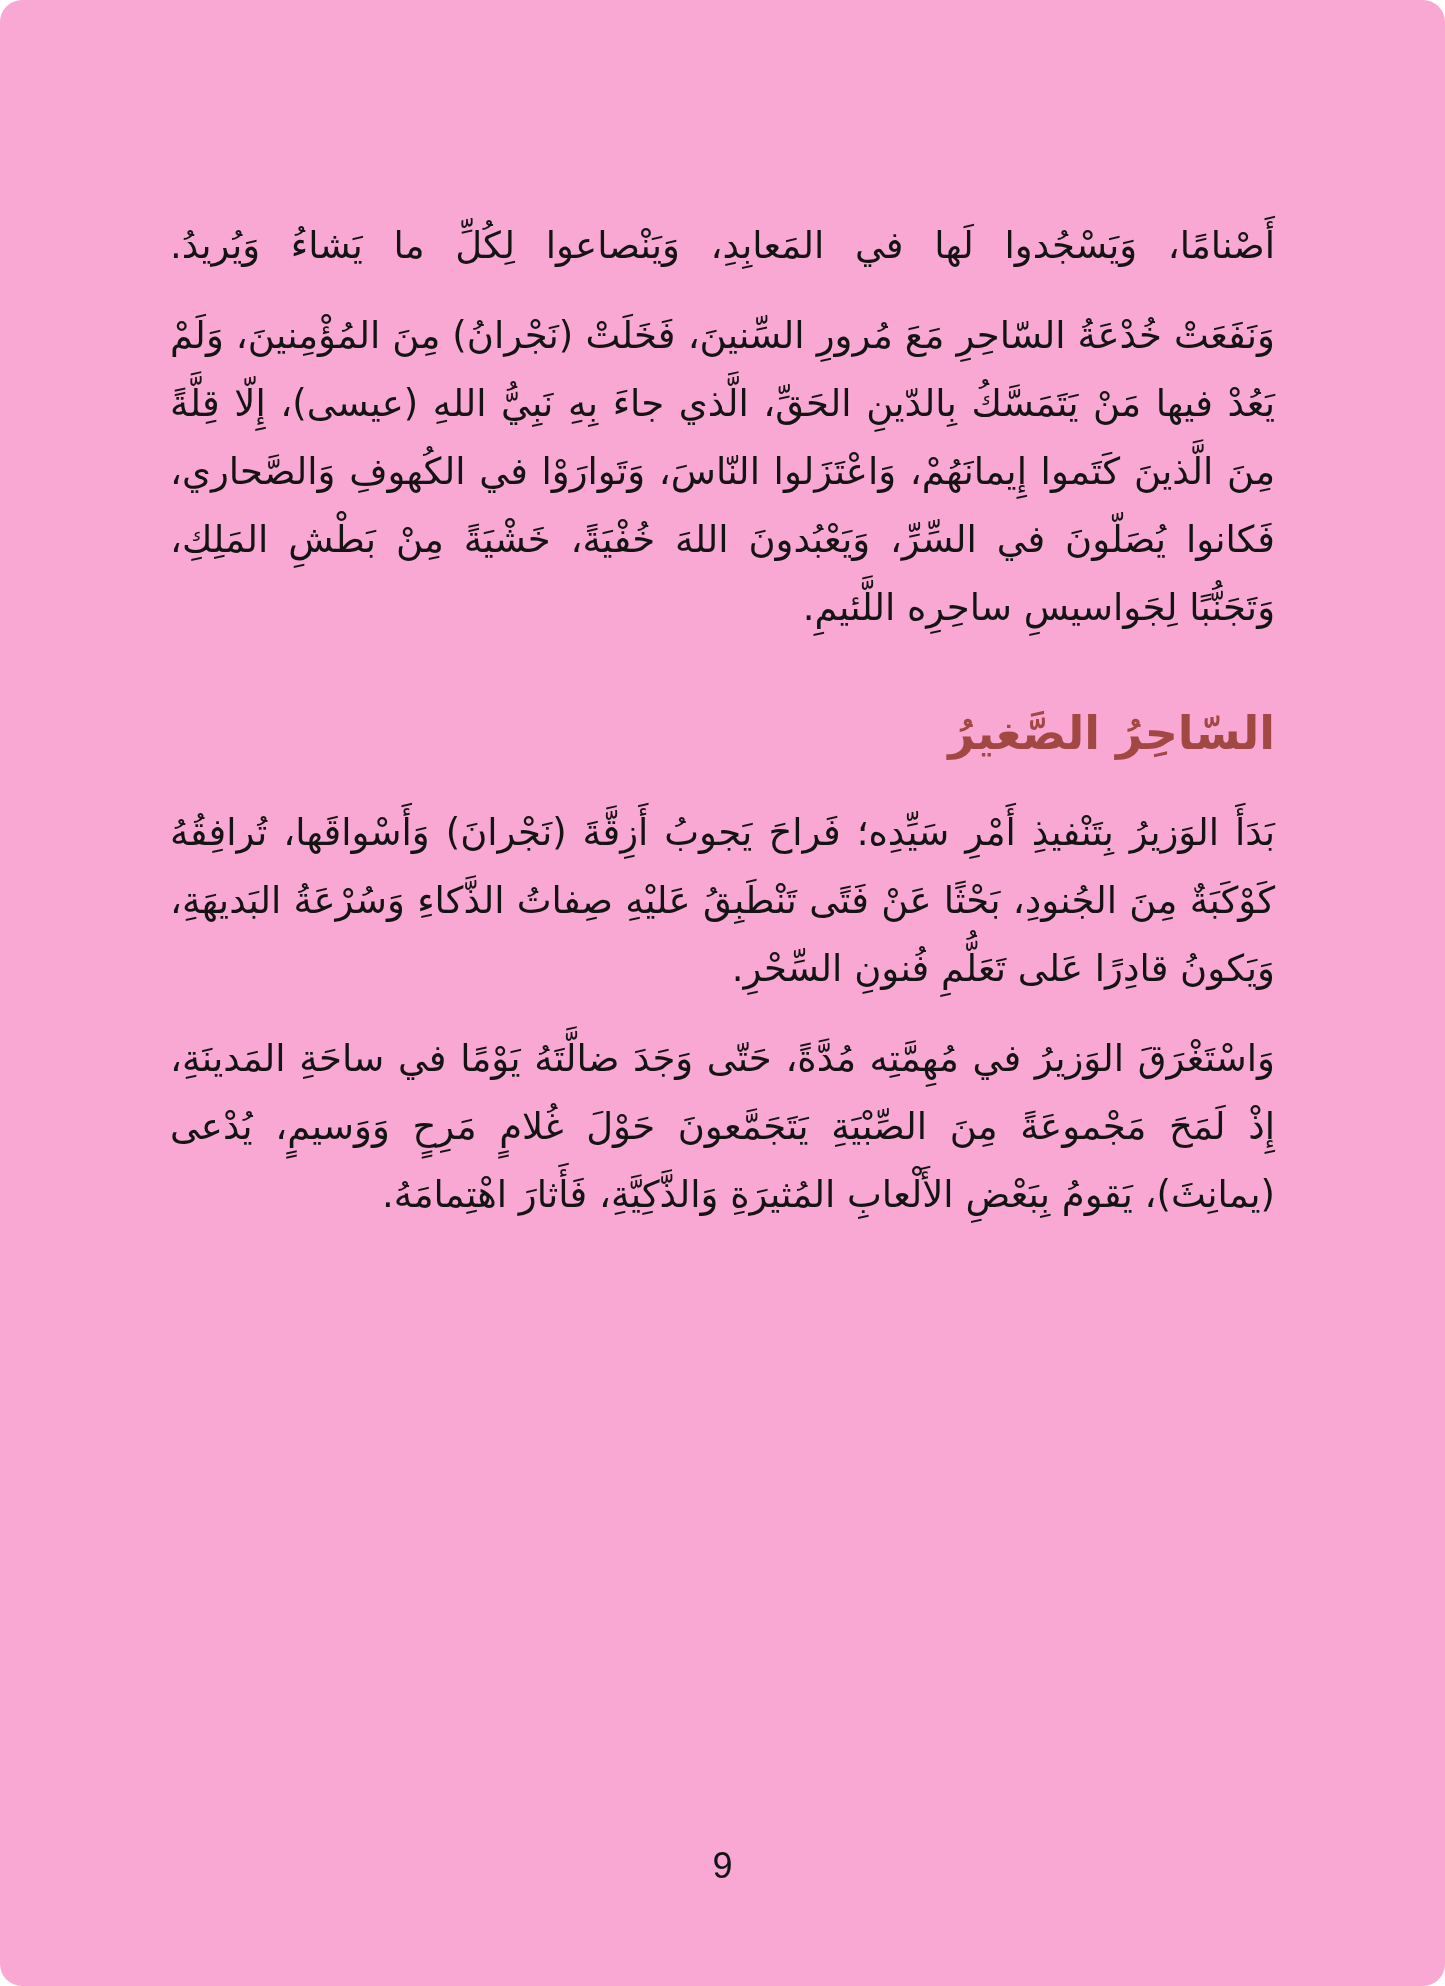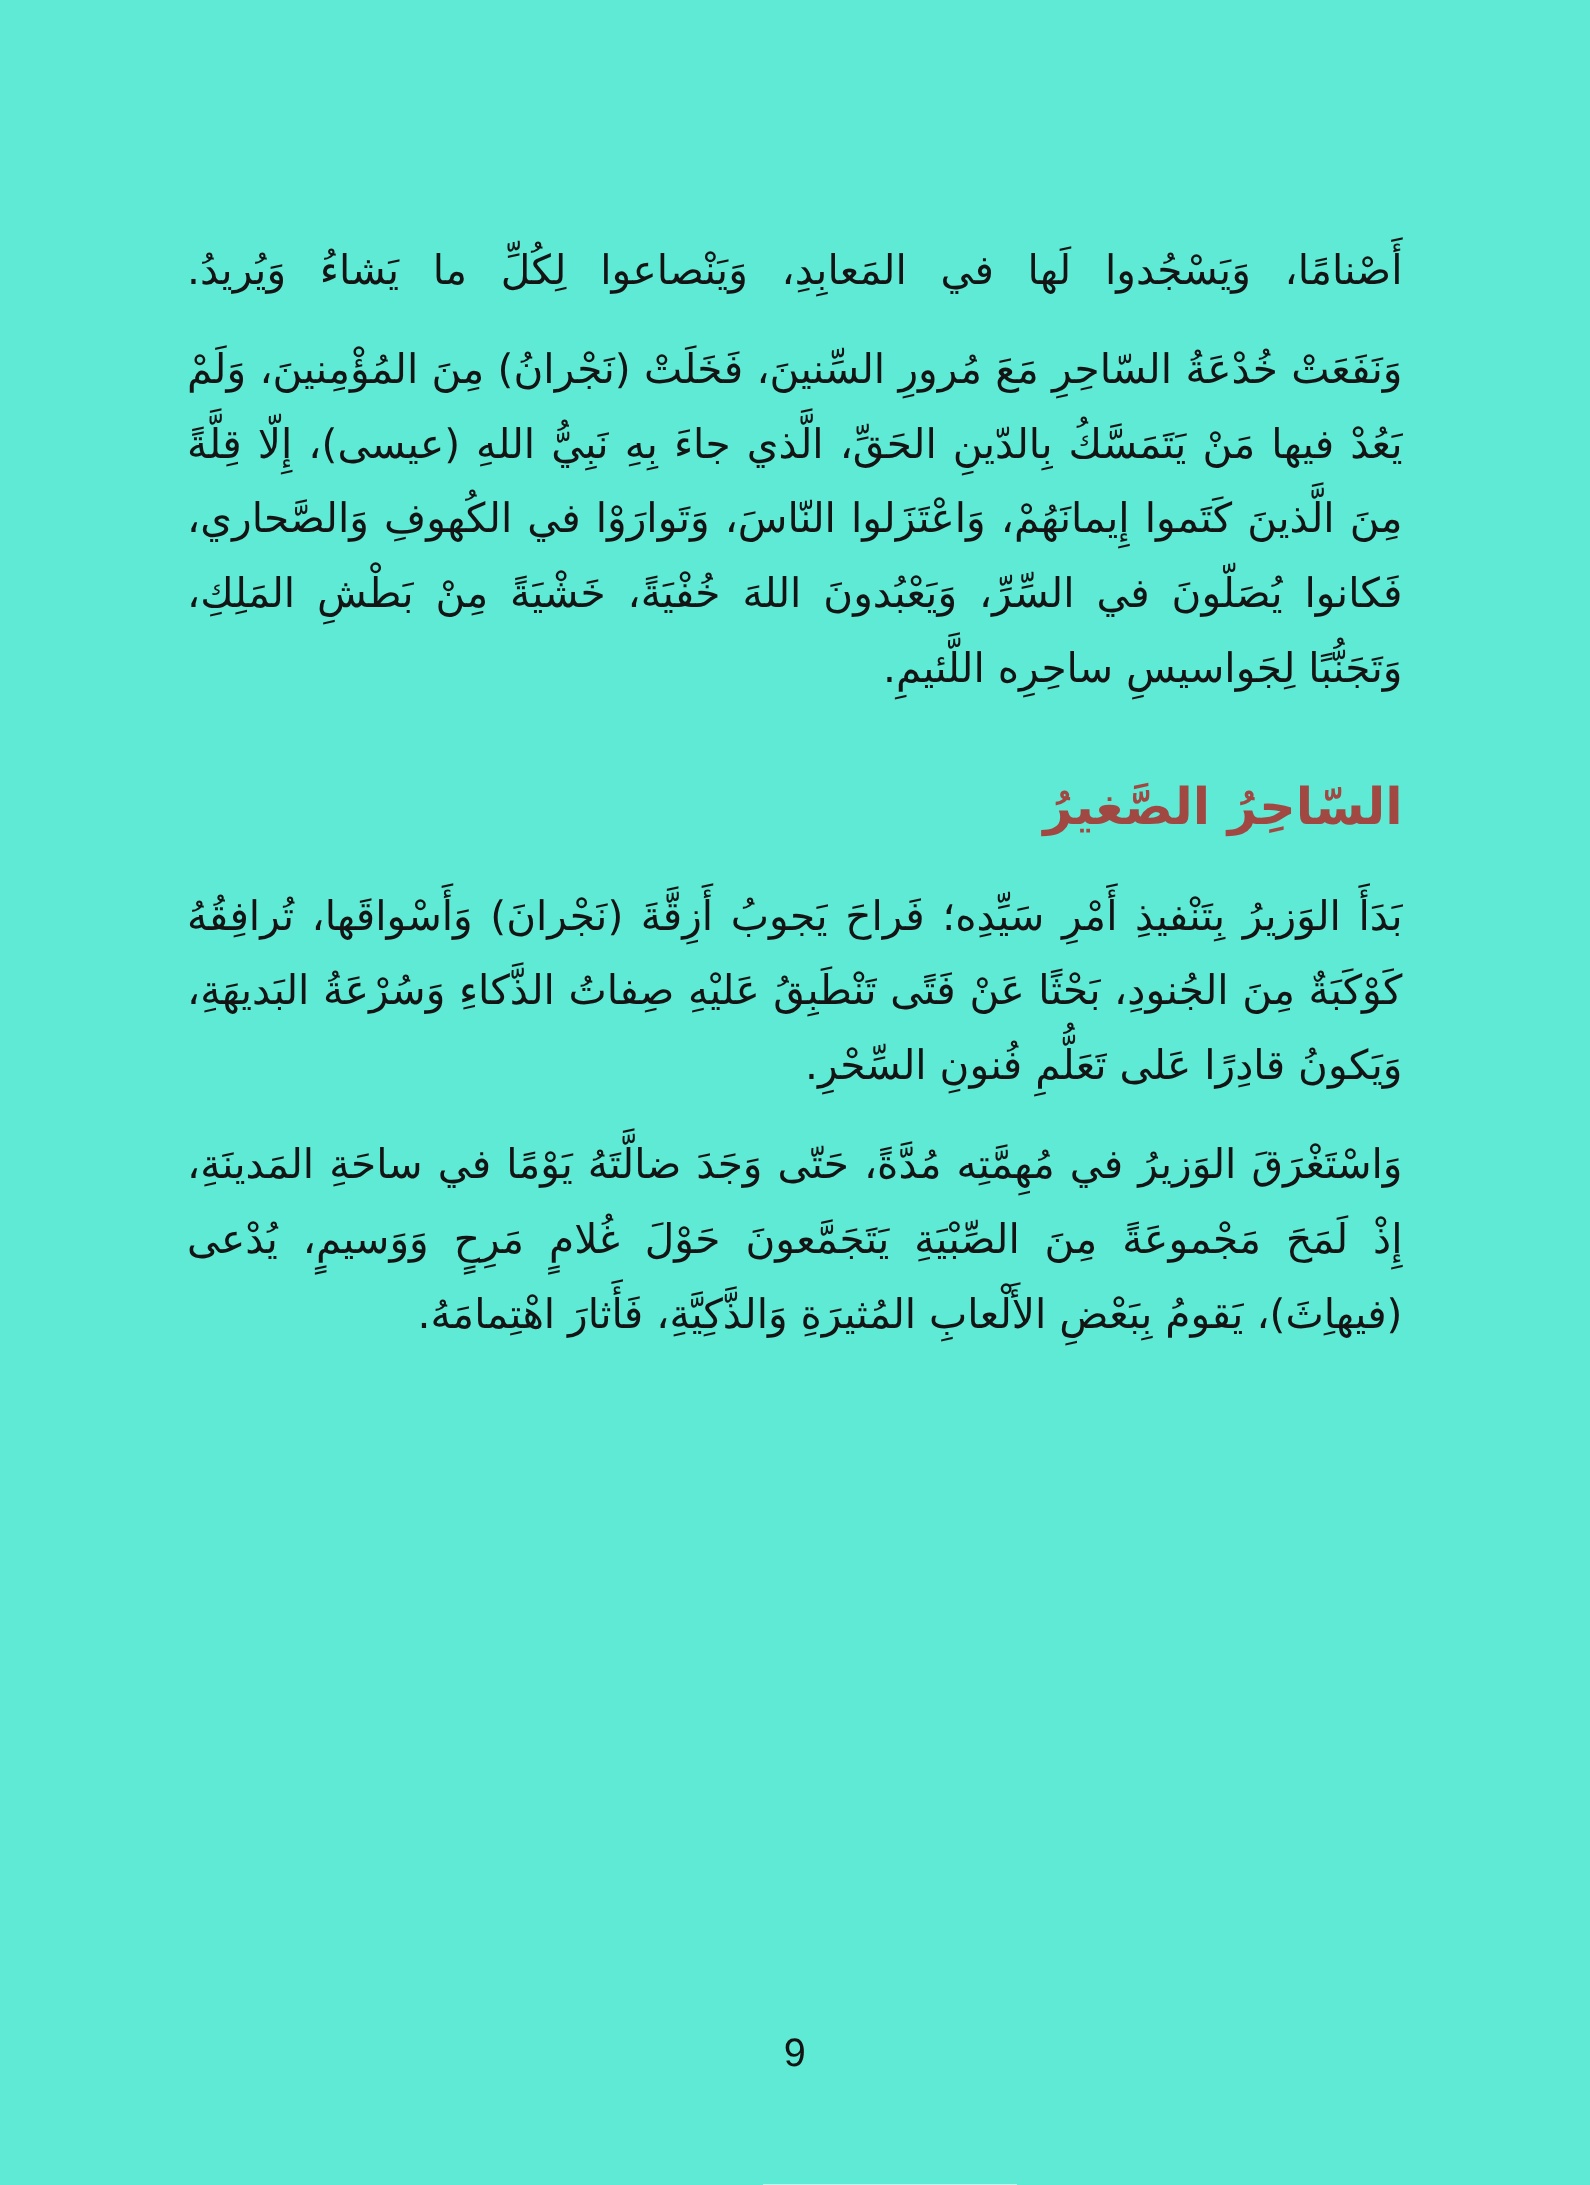--- a/index.html
+++ b/index.html
@@ -4,24 +4,25 @@
 <style>
   html, body {
     margin: 0;
     padding: 0;
     background: #ffffff;
   }
   .page {
     position: relative;
     width: 1445px;
     height: 1986px;
-    background: #5eead4;
+    background: #f9a8d4;
     overflow: hidden;
     direction: rtl;
     font-family: "DejaVu Sans", sans-serif;
+    border-radius: 22px;
   }
   .text-block {
     position: absolute;
     top: 0;
     right: 170px;
     left: 170px;
     padding-top: 212px;
   }
   .body-para {
     margin: 0 0 22px 0;
@@ -56,16 +57,16 @@
 </style>
 </head>
 <body>
 
 <div class="page">
   <main class="text-block">
     <p class="body-para full-justify">أَصْنامًا، وَيَسْجُدوا لَها في المَعابِدِ، وَيَنْصاعوا لِكُلِّ ما يَشاءُ وَيُريدُ.</p>
     <p class="body-para">وَنَفَعَتْ خُدْعَةُ السّاحِرِ مَعَ مُرورِ السِّنينَ، فَخَلَتْ (نَجْرانُ) مِنَ المُؤْمِنينَ، وَلَمْ يَعُدْ فيها مَنْ يَتَمَسَّكُ بِالدّينِ الحَقِّ، الَّذي جاءَ بِهِ نَبِيُّ اللهِ (عيسى)،  إِلّا قِلَّةً مِنَ الَّذينَ كَتَموا إِيمانَهُمْ، وَاعْتَزَلوا النّاسَ، وَتَوارَوْا في الكُهوفِ وَالصَّحاري، فَكانوا يُصَلّونَ في السِّرِّ، وَيَعْبُدونَ اللهَ خُفْيَةً، خَشْيَةً مِنْ بَطْشِ المَلِكِ، وَتَجَنُّبًا لِجَواسيسِ ساحِرِه اللَّئيمِ.</p>
     <h2 class="section-heading">السّاحِرُ الصَّغيرُ</h2>
     <p class="body-para">بَدَأَ الوَزيرُ بِتَنْفيذِ أَمْرِ سَيِّدِه؛ فَراحَ يَجوبُ أَزِقَّةَ (نَجْرانَ) وَأَسْواقَها، تُرافِقُهُ كَوْكَبَةٌ مِنَ الجُنودِ، بَحْثًا عَنْ فَتًى تَنْطَبِقُ عَليْهِ صِفاتُ الذَّكاءِ وَسُرْعَةُ البَديهَةِ، وَيَكونُ قادِرًا عَلى تَعَلُّمِ فُنونِ السِّحْرِ.</p>
-    <p class="body-para">وَاسْتَغْرَقَ الوَزيرُ في مُهِمَّتِه مُدَّةً، حَتّى وَجَدَ ضالَّتَهُ يَوْمًا في ساحَةِ المَدينَةِ، إِذْ لَمَحَ مَجْموعَةً مِنَ الصِّبْيَةِ يَتَجَمَّعونَ حَوْلَ غُلامٍ مَرِحٍ وَوَسيمٍ، يُدْعى (فيهاِثَ)، يَقومُ بِبَعْضِ الأَلْعابِ المُثيرَةِ وَالذَّكِيَّةِ، فَأَثارَ اهْتِمامَهُ.</p>
+    <p class="body-para">وَاسْتَغْرَقَ الوَزيرُ في مُهِمَّتِه مُدَّةً، حَتّى وَجَدَ ضالَّتَهُ يَوْمًا في ساحَةِ المَدينَةِ، إِذْ لَمَحَ مَجْموعَةً مِنَ الصِّبْيَةِ يَتَجَمَّعونَ حَوْلَ غُلامٍ مَرِحٍ وَوَسيمٍ، يُدْعى (يمانِثَ)، يَقومُ بِبَعْضِ الأَلْعابِ المُثيرَةِ وَالذَّكِيَّةِ، فَأَثارَ اهْتِمامَهُ.</p>
   </main>
   <div class="page-number">9</div>
 </div>
 
 </body></html>

